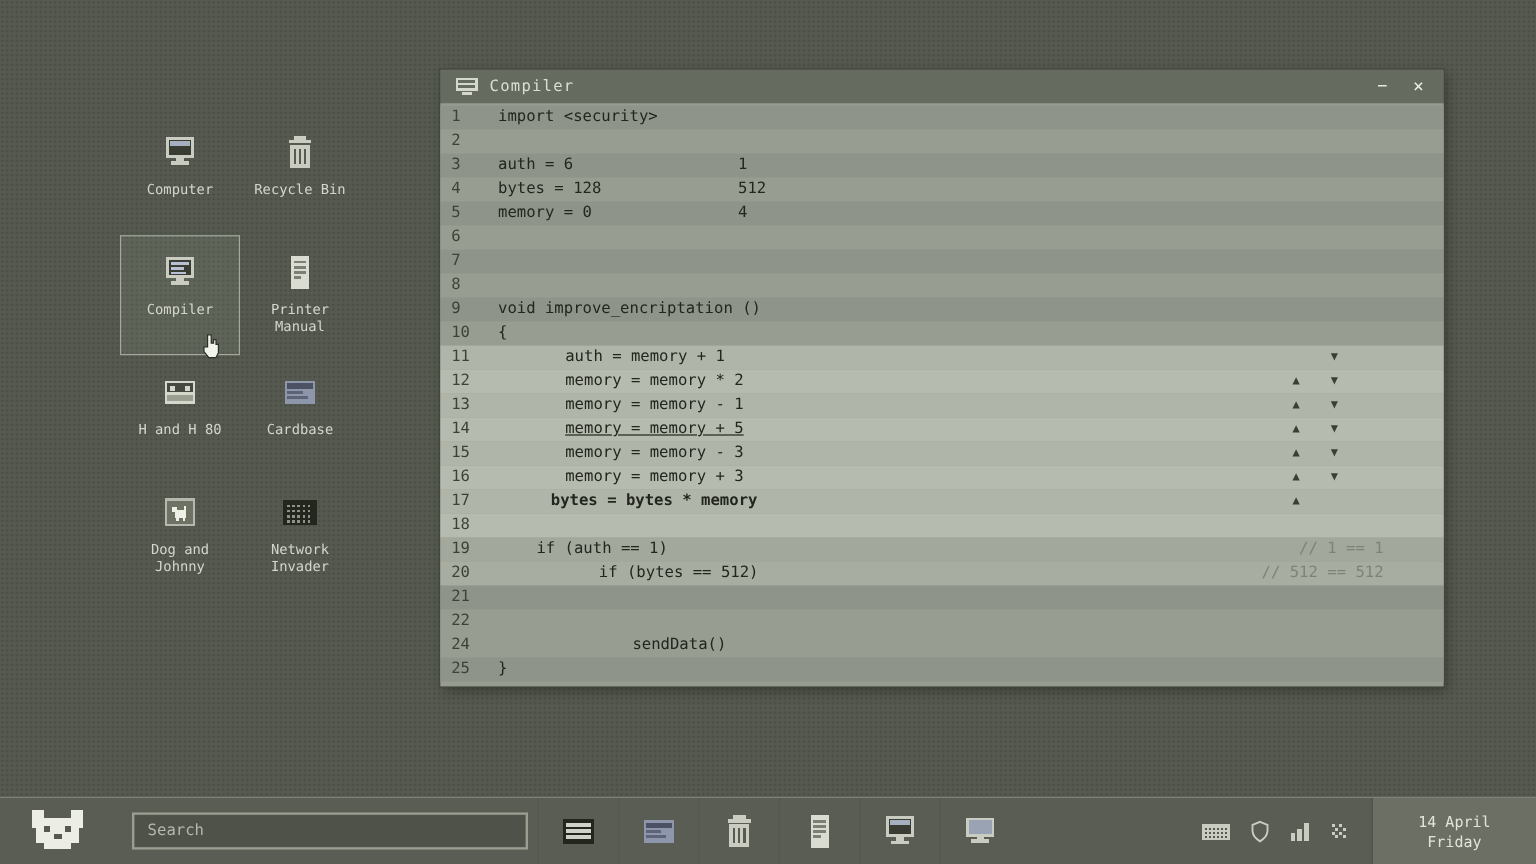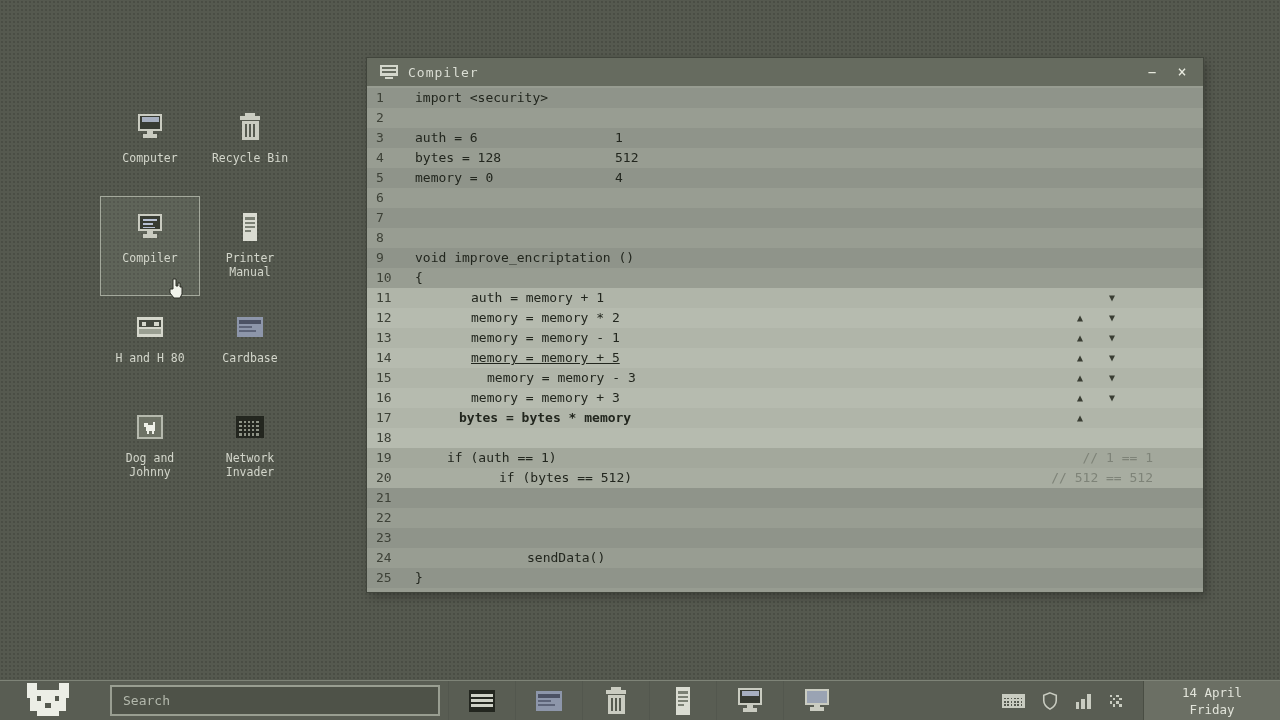--- a/index.html
+++ b/index.html
@@ -46,21 +46,21 @@
   .arr{width:26px;text-align:center;font-size:10px;line-height:20px;color:#3a3e34;cursor:pointer;}
 
   .band-normal.odd{background:#8f948a;}
   .band-normal.even{background:#989d92;}
   .band-moved.odd{background:#b0b5a9;}
   .band-moved.even{background:#b6bbaf;}
   .band-cond.odd{background:#a3a89c;}
   .band-cond.even{background:#a8ada1;}
 
   
-  .taskbar{position:absolute;left:0;bottom:0;width:1280px;height:40px;background:#595d53;border-top:1px solid #7e8377;display:flex;align-items:center;z-index:20;}
+  .taskbar{position:absolute;left:0;bottom:0;width:1280px;height:56px;background:#595d53;border-top:1px solid #7e8377;display:flex;align-items:center;z-index:20;}
   .logo{width:44px;height:36px;margin-left:26px;flex:none;cursor:pointer;}
   .logo svg{width:44px;height:36px;display:block;}
   .search{margin-left:40px;width:330px;height:31px;background:#4e5248;border:2px solid #999e91;color:#d6d9ce;font-family:inherit;font-size:13px;padding:0 11px;outline:none;}
   .search::placeholder{color:#b3b8ac;}
   .apps{display:flex;margin-left:8px;height:100%;}
   .app-slot{width:67px;height:100%;display:flex;align-items:center;justify-content:center;cursor:pointer;border-left:1px solid rgba(0,0,0,0.06);}
   .app-slot .icon{width:34px;height:34px;display:block;}
   .app-slot .icon svg{width:34px;height:34px;display:block;}
   .tray{display:flex;align-items:center;margin-left:auto;gap:13px;padding-right:17px;}
   .tray-icon{display:block;cursor:pointer;}
@@ -221,29 +221,28 @@
           <div class="code-row band-normal odd"><span class="ln">5</span><span class="code" style="margin-left: 0px;">memory = 0</span><span class="val">4</span></div>
           <div class="code-row band-normal even"><span class="ln">6</span><span class="code" style="margin-left: 0px;"></span></div>
           <div class="code-row band-normal odd"><span class="ln">7</span><span class="code" style="margin-left: 0px;"></span></div>
           <div class="code-row band-normal even"><span class="ln">8</span><span class="code" style="margin-left: 0px;"></span></div>
           <div class="code-row band-normal odd"><span class="ln">9</span><span class="code" style="margin-left: 0px;">void improve_encriptation ()</span></div>
           <div class="code-row band-normal even"><span class="ln">10</span><span class="code" style="margin-left: 0px;">{</span></div>
           <div class="code-row band-moved odd"><span class="ln">11</span><span class="code" style="margin-left: 56px;">auth = memory + 1</span><span class="arrows"><span class="arr"></span><span class="arr">▼</span></span></div>
           <div class="code-row band-moved even"><span class="ln">12</span><span class="code" style="margin-left: 56px;">memory = memory * 2</span><span class="arrows"><span class="arr">▲</span><span class="arr">▼</span></span></div>
           <div class="code-row band-moved odd"><span class="ln">13</span><span class="code" style="margin-left: 56px;">memory = memory - 1</span><span class="arrows"><span class="arr">▲</span><span class="arr">▼</span></span></div>
           <div class="code-row band-moved even"><span class="ln">14</span><span class="code" style="margin-left: 56px; text-decoration: underline;">memory = memory + 5</span><span class="arrows"><span class="arr">▲</span><span class="arr">▼</span></span></div>
-          <div class="code-row band-moved odd"><span class="ln">15</span><span class="code" style="margin-left: 72px;">memory = memory - 3</span><span class="arrows"><span class="arr">▲</span><span class="arr">▼</span></span></div>
+          <div class="code-row band-moved odd"><span class="ln">15</span><span class="code" style="margin-left: 56px;">memory = memory - 3</span><span class="arrows"><span class="arr">▲</span><span class="arr">▼</span></span></div>
           <div class="code-row band-moved even"><span class="ln">16</span><span class="code" style="margin-left: 56px;">memory = memory + 3</span><span class="arrows"><span class="arr">▲</span><span class="arr">▼</span></span></div>
           <div class="code-row band-moved odd"><span class="ln">17</span><span class="code" style="margin-left: 44px; font-weight: bold;">bytes = bytes * memory</span><span class="arrows"><span class="arr">▲</span><span class="arr"></span></span></div>
           <div class="code-row band-moved even"><span class="ln">18</span><span class="code" style="margin-left: 0px;"></span></div>
           <div class="code-row band-cond odd"><span class="ln">19</span><span class="code" style="margin-left: 32px;">if (auth == 1)</span><span class="cmt">// 1 == 1</span></div>
           <div class="code-row band-cond even"><span class="ln">20</span><span class="code" style="margin-left: 84px;">if (bytes == 512)</span><span class="cmt">// 512 == 512</span></div>
           <div class="code-row band-normal odd"><span class="ln">21</span><span class="code" style="margin-left: 0px;"></span></div>
           <div class="code-row band-normal even"><span class="ln">22</span><span class="code" style="margin-left: 0px;"></span></div>
-          <div class="code-row band-normal odd"><span class="ln">23</span><span class="code" style="margin-left: 0px;"></span></div>
           <div class="code-row band-normal even"><span class="ln">24</span><span class="code" style="margin-left: 112px;">sendData()</span></div>
           <div class="code-row band-normal odd"><span class="ln">25</span><span class="code" style="margin-left: 0px;">}</span></div>
         </div>
     </div>
   </div>
 
   <div class="taskbar">
     <span class="logo">
         <svg viewBox="0 0 26 22" shape-rendering="crispEdges">
           <rect x="0" y="0" width="6" height="9" fill="#eceee6"></rect>

